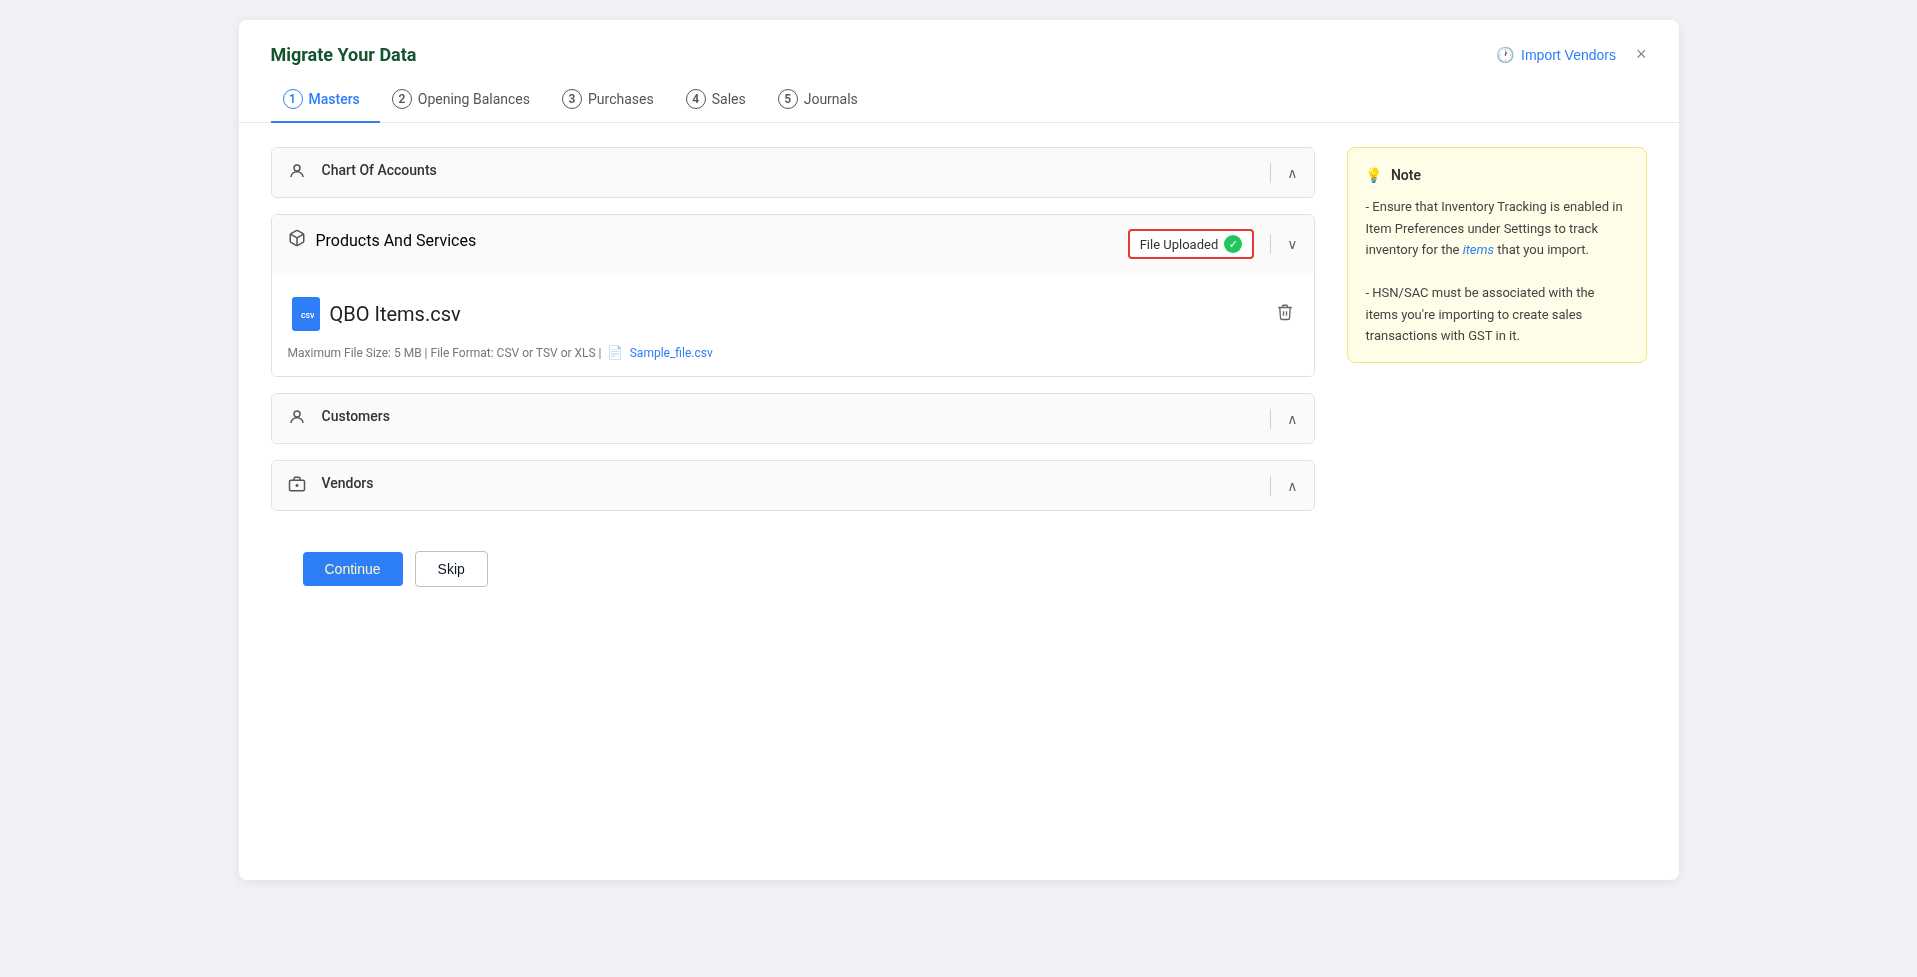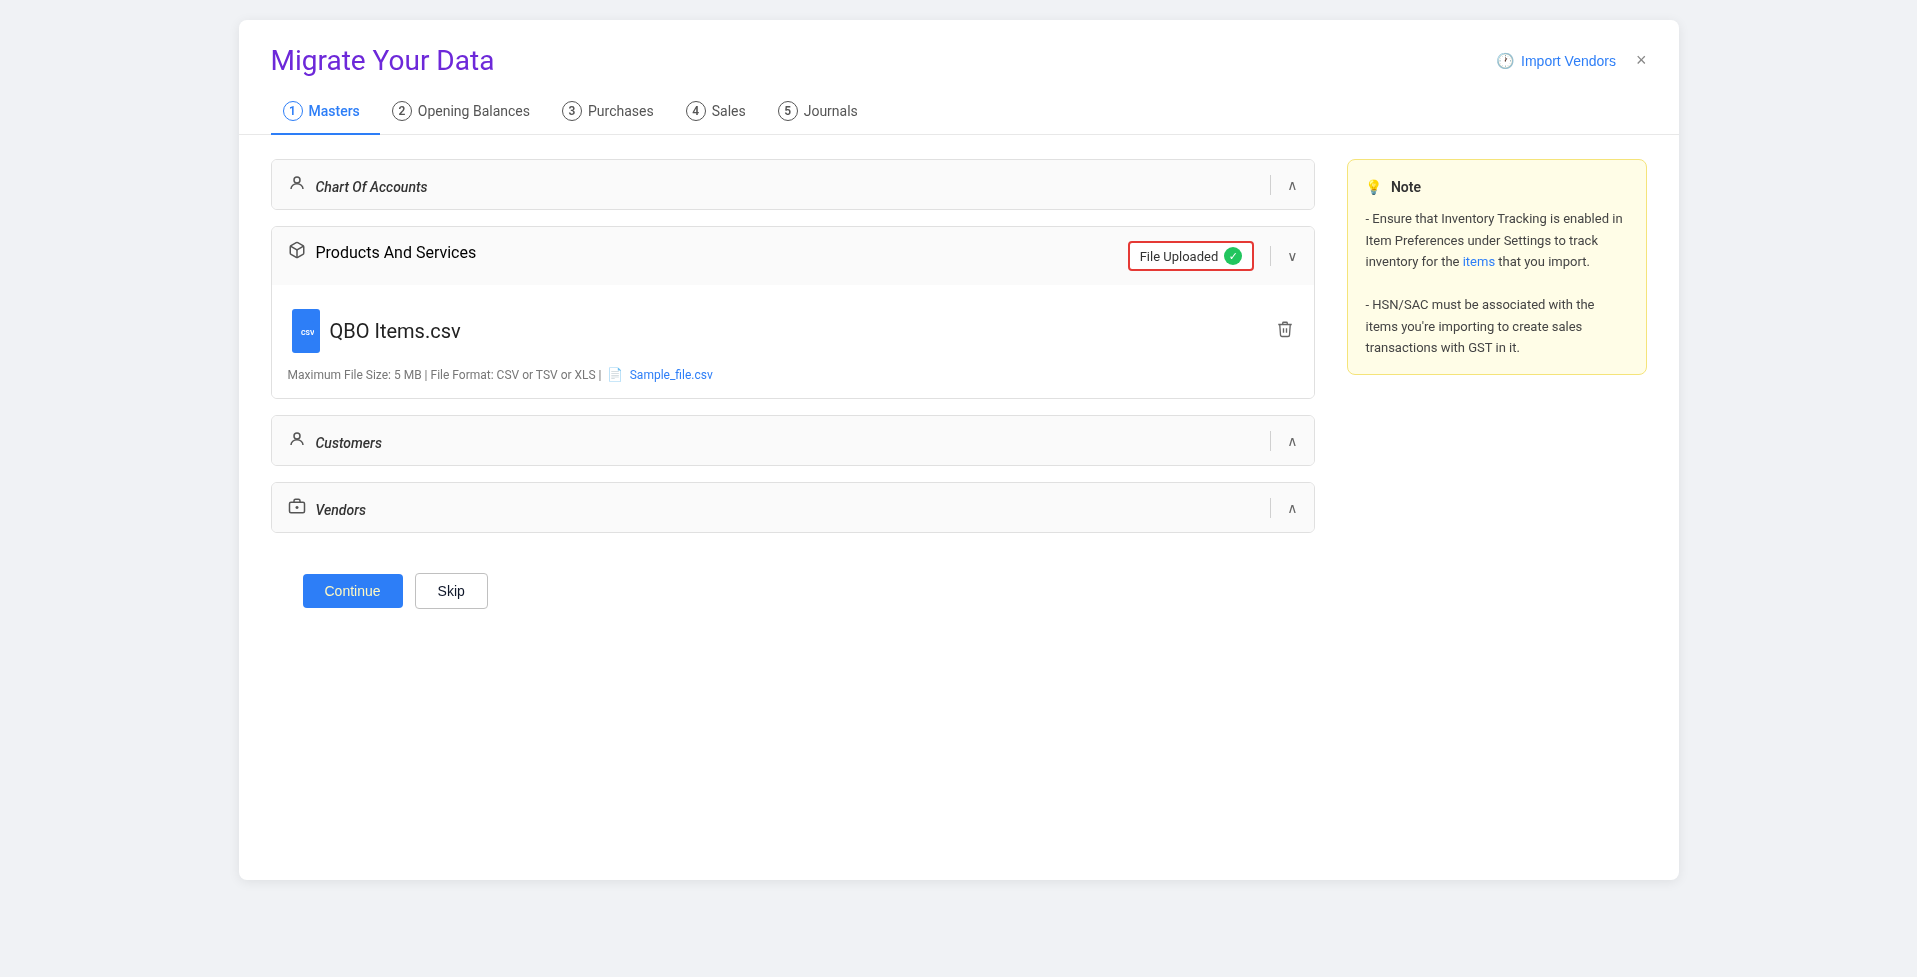--- a/index.html
+++ b/index.html
@@ -22,23 +22,23 @@
       padding: 0;
     }
     
     .page-header {
       padding: 24px 32px 0 32px;
       display: flex;
       align-items: center;
       justify-content: space-between;
     }
     .page-title {
-      font-size: 28px;
-      font-weight: 400;
-      color: #6d28d9;
+      font-size: 18px;
+      font-weight: 700;
+      color: #14532d;
     }
     .import-summary-btn {
       display: flex;
       align-items: center;
       gap: 6px;
       color: #2d7ef7;
       font-size: 14px;
       cursor: pointer;
       background: none;
       border: none;
@@ -112,26 +112,25 @@
     .section-header {
       display: flex;
       align-items: center;
       justify-content: space-between;
       padding: 14px 16px;
       background: #fafafa;
       cursor: pointer;
     }
     .section-header-left {
       display: flex;
-      align-items: flex-end;
-      gap: 10px;
+      align-items: flex-start;
+      gap: 16px;
       font-size: 14px;
       color: #333;
       font-weight: 500;
-      font-style: italic;
     }
     .section-divider {
       width: 1px;
       height: 20px;
       background: #d0d0d0;
       margin: 0 8px;
     }
     .chevron-icon {
       font-size: 14px;
       color: #666;
@@ -171,21 +170,21 @@
       justify-content: space-between;
       padding: 8px 4px;
     }
     .file-info {
       display: flex;
       align-items: center;
       gap: 10px;
     }
     .file-icon {
       width: 28px;
-      height: 44px;
+      height: 34px;
       background: #2d7ef7;
       border-radius: 3px;
       display: flex;
       align-items: center;
       justify-content: center;
       color: #fff;
       font-size: 11px;
       font-weight: 700;
       text-decoration: underline;
     }
@@ -238,20 +237,21 @@
       margin-bottom: 10px;
     }
     .note-text {
       color: #444;
       font-size: 13px;
       line-height: 1.65;
     }
     .note-text a {
       color: #2d7ef7;
       text-decoration: none;
+      font-style: italic;
     }
     
     .footer-buttons {
       display: flex;
       align-items: center;
       gap: 12px;
       padding: 24px 32px;
       margin-top: auto;
     }
     .btn-continue {

